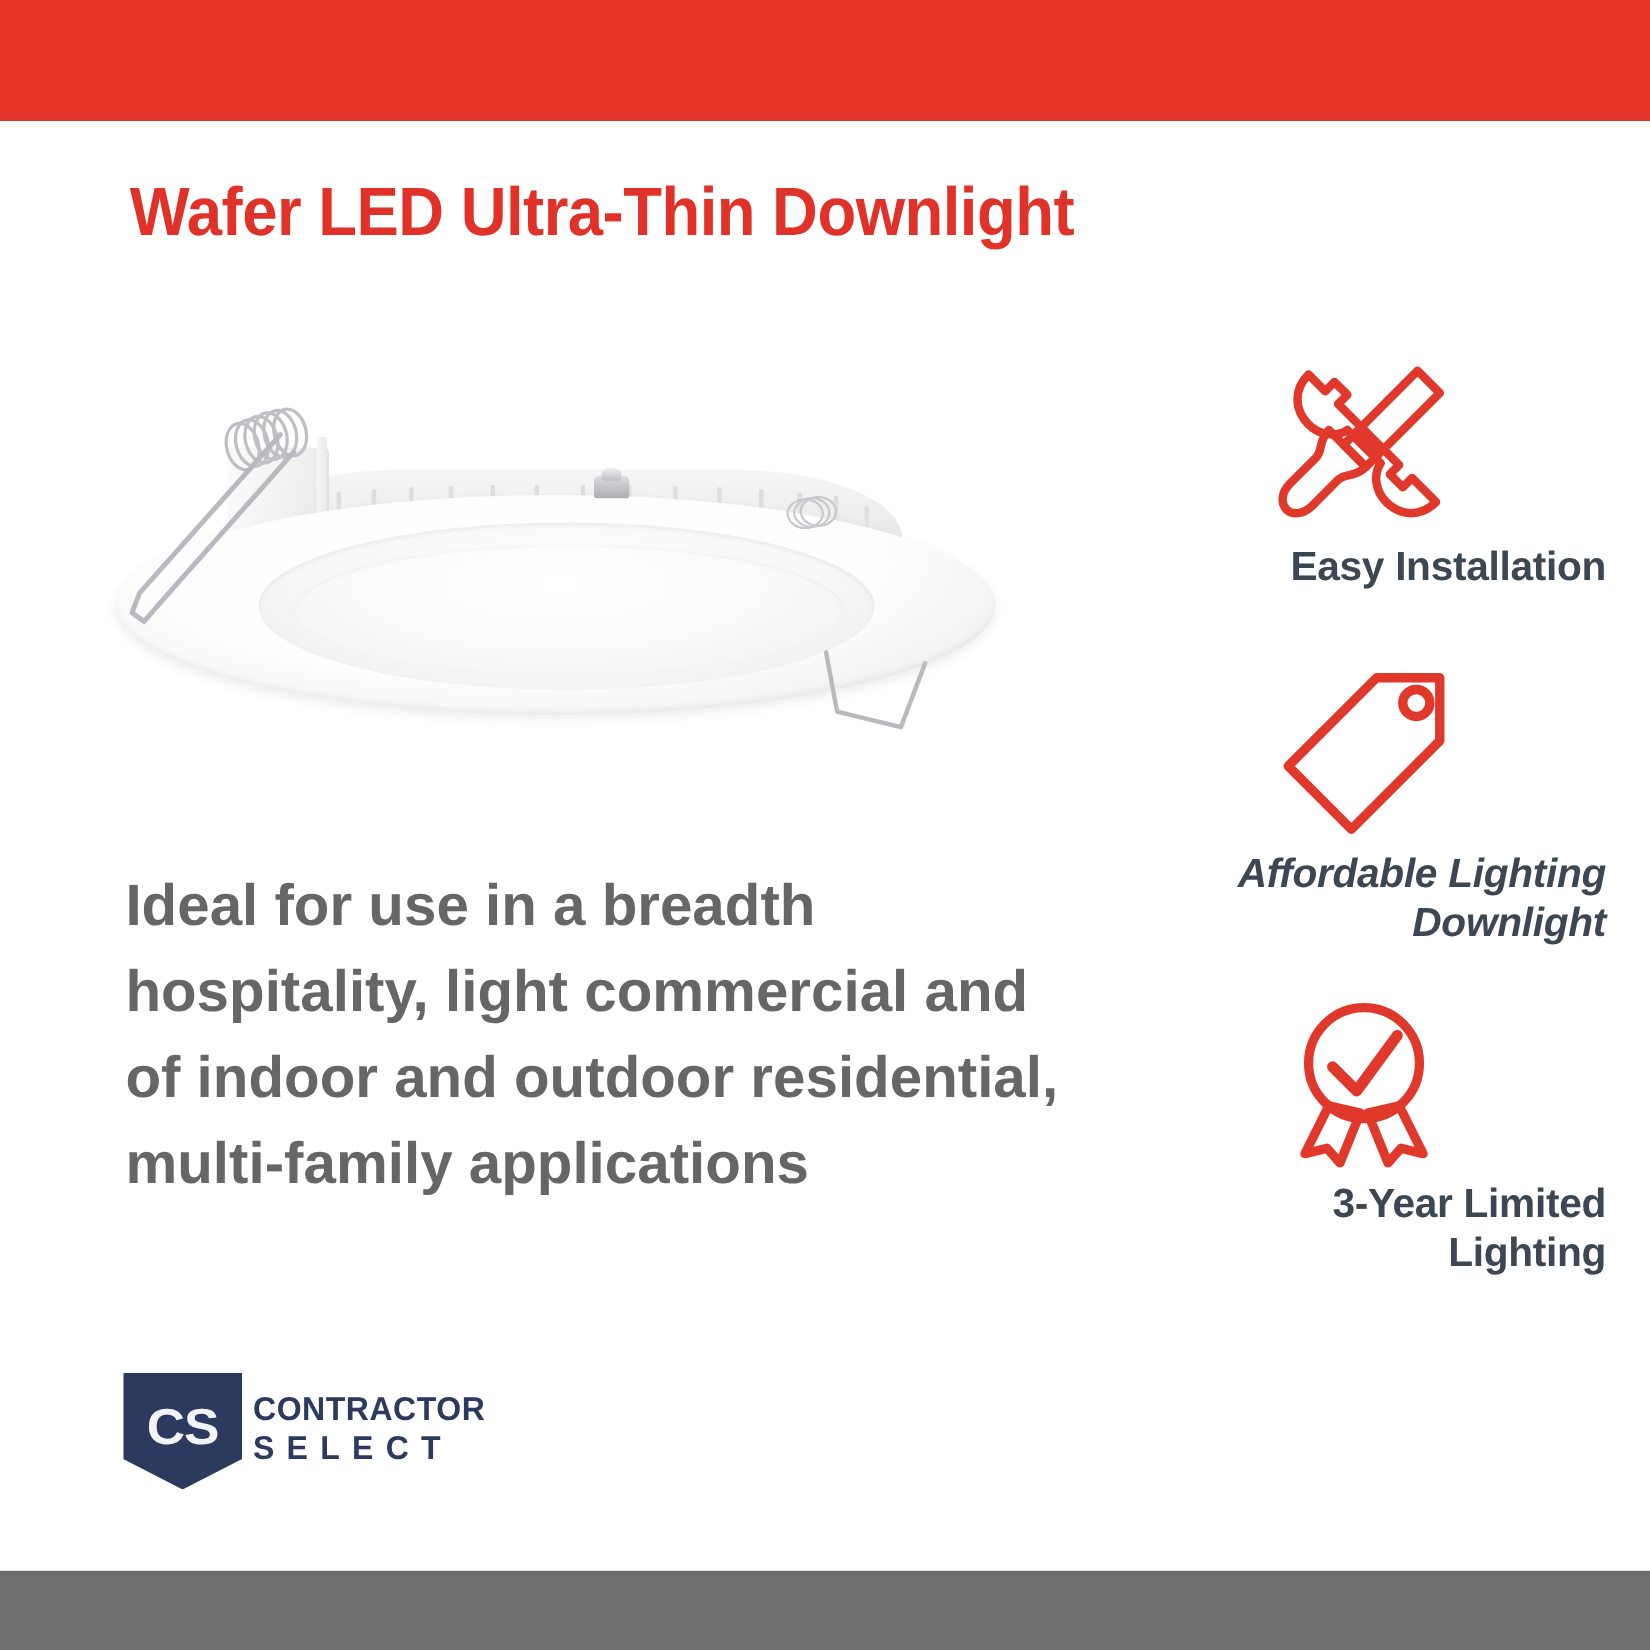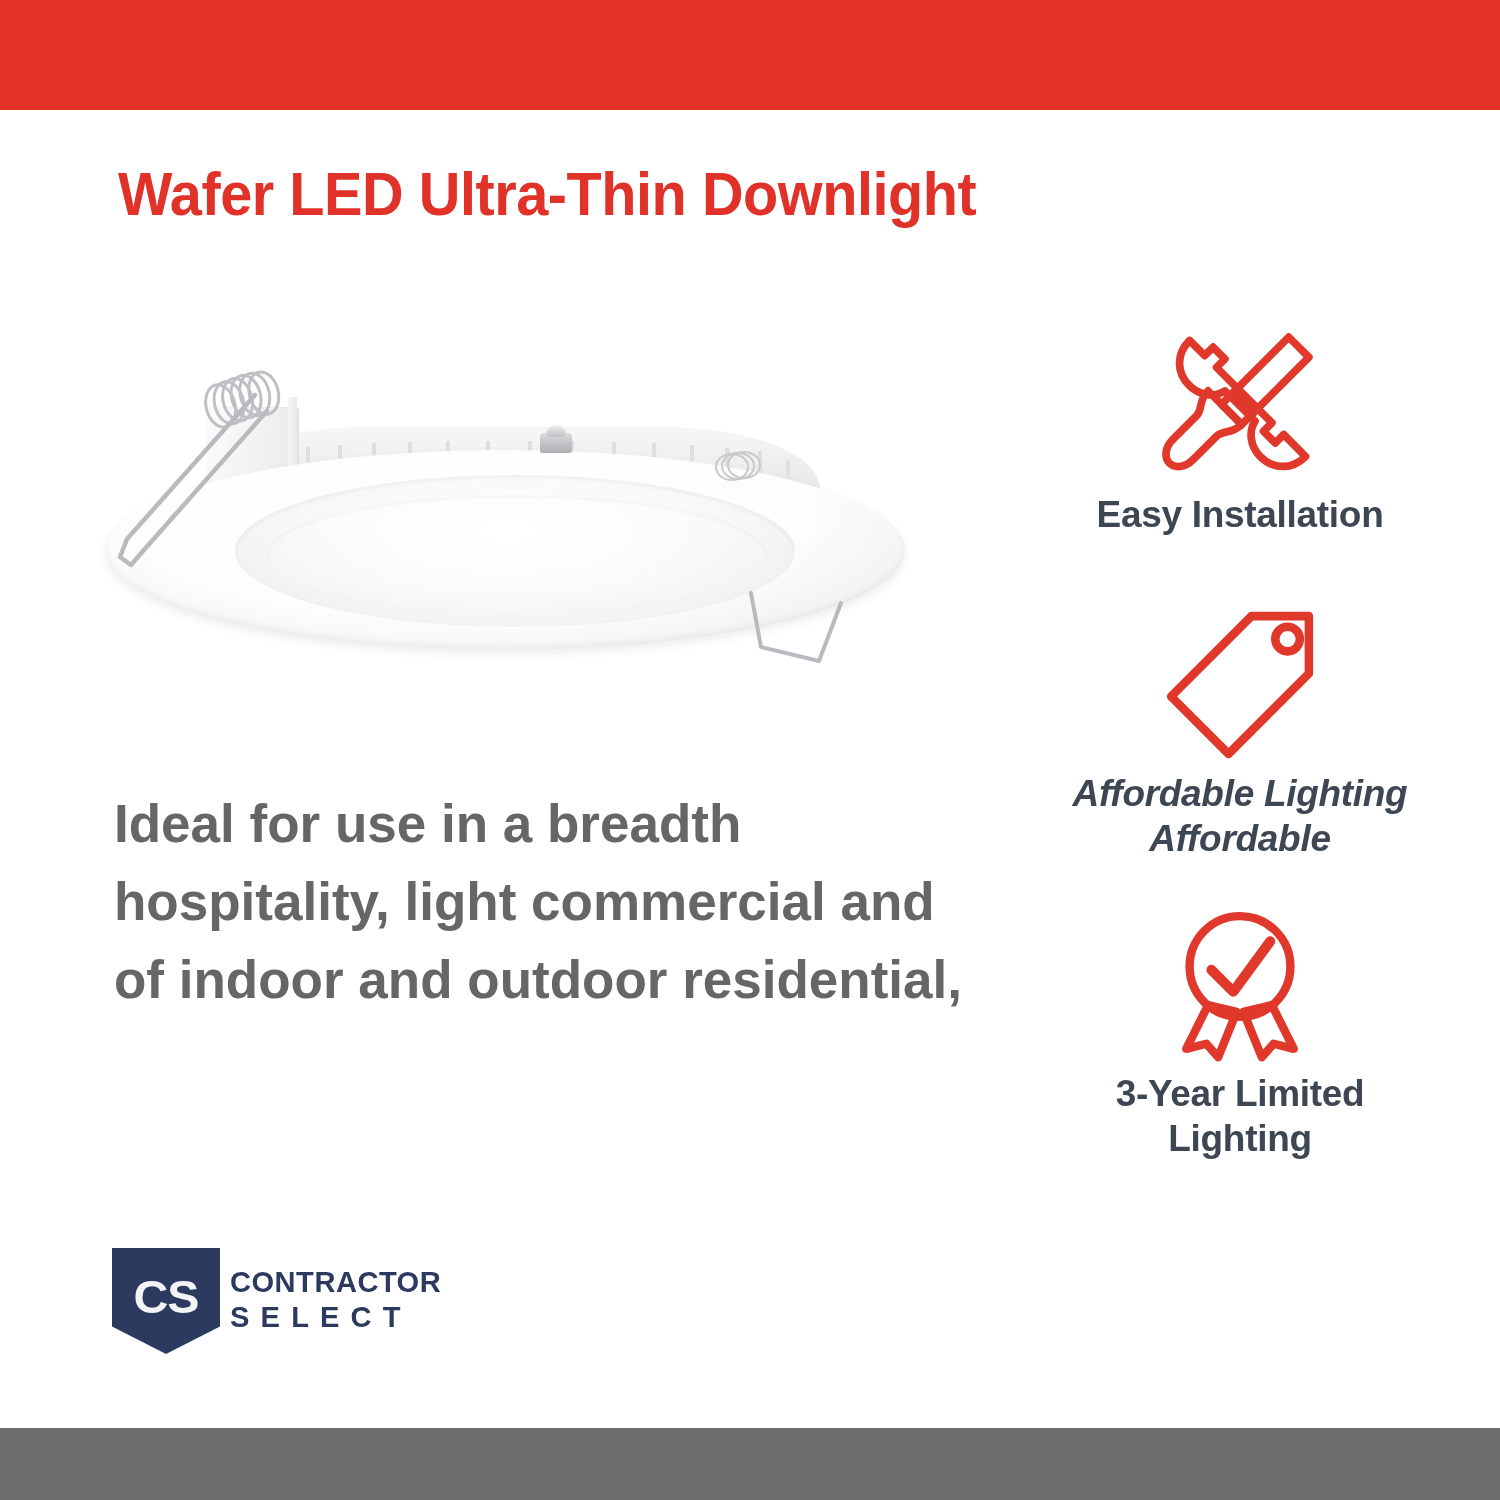--- a/index.html
+++ b/index.html
@@ -245,21 +245,21 @@
   
   .features {
     position: absolute;
     left: 1020px;
     top: 320px;
     width: 440px;
   }
   .feature {
     position: relative;
     width: 440px;
-    text-align: center;
+    text-align: right;
     margin-bottom: 0;
   }
   .feature-icon {
     width: 440px;
     height: 172px;
     display: flex;
     align-items: center;
     justify-content: center;
   }
   .feature-label {
@@ -335,20 +335,21 @@
 
     <svg class="clip-right" viewBox="0 0 120 90">
       <path d="M6 8 L16 62 L74 76 L96 18" fill="none" stroke="#b9b9bf" stroke-width="4" stroke-linejoin="round" stroke-linecap="round"></path>
     </svg>
   </div>
 
   <div class="body-copy">
     <div>Ideal for use in a breadth</div>
     <div>hospitality, light commercial and</div>
     <div>of indoor and outdoor residential,</div>
+    <div>multi-family applications</div>
   </div>
 
   <div class="logo">
     <div class="shield"></div>
     <div class="shield-text">CS</div>
     <div class="logo-words">
       <div class="logo-word-1">CONTRACTOR</div>
       <div class="logo-word-2">SELECT</div>
     </div>
   </div>
@@ -376,21 +377,21 @@
 
     <div class="feature f2">
       <div class="feature-icon">
         <svg width="164" height="164" viewBox="0 0 100 100" fill="none" stroke="#e0392c" stroke-width="5.2" stroke-linejoin="round" stroke-linecap="round">
           <path d="M57 8 L92 8 L92 43 L43 92 L8 57 Z"></path>
           <circle cx="79" cy="22" r="7.5"></circle>
         </svg>
       </div>
       <div class="feature-label">
         <div>Affordable Lighting</div>
-        <div>Affordable</div>
+        <div>Downlight</div>
       </div>
     </div>
 
     <div class="feature f3">
       <div class="feature-icon">
         <svg width="168" height="168" viewBox="0 0 100 100" fill="none" stroke="#e0392c" stroke-width="5" stroke-linejoin="round" stroke-linecap="round">
 
           <path d="M31 62 L18 88 L30 85 L37 93 L48 66 Z"></path>
           <path d="M69 62 L82 88 L70 85 L63 93 L52 66 Z"></path>
 

